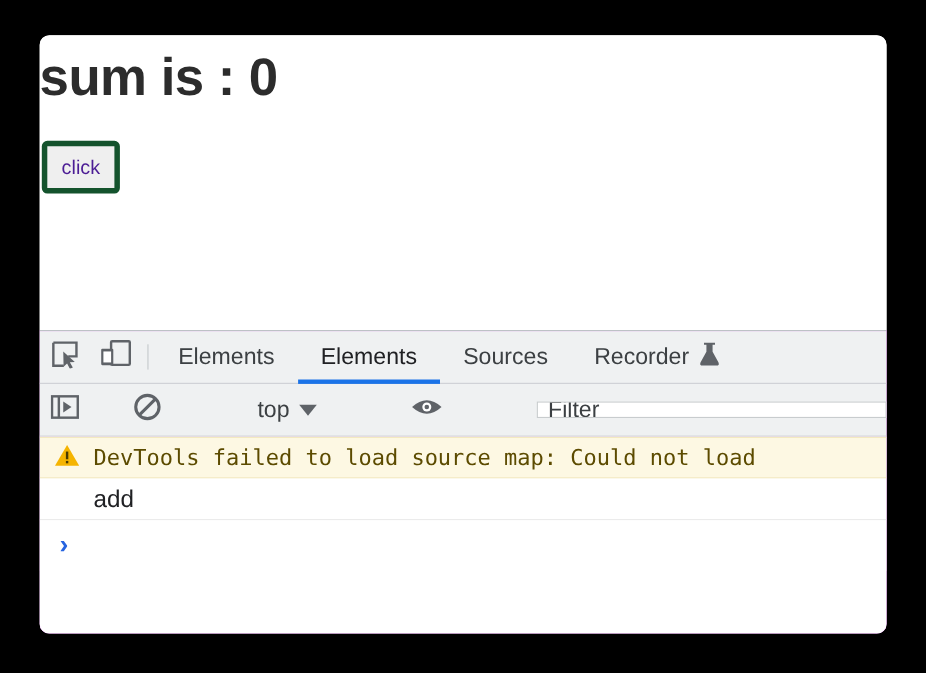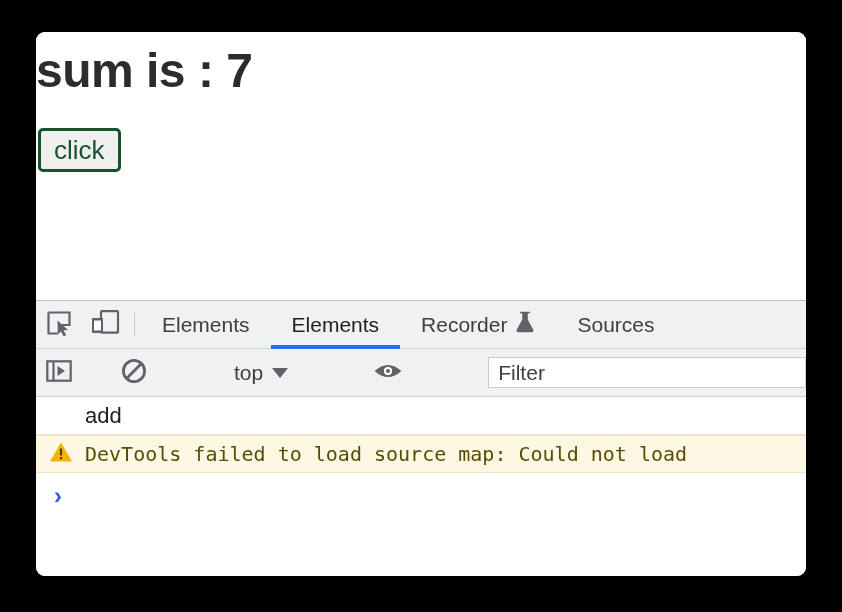--- a/index.html
+++ b/index.html
@@ -46,26 +46,26 @@
     font-weight: bold;
     color: #2c2c2c;
     letter-spacing: -0.5px;
     white-space: nowrap;
   }
   #click-button {
     position: absolute;
     left: 2px;
     top: 96px;
     font-family: "Liberation Sans", sans-serif;
-    font-size: 26px;
+    font-size: 18px;
     line-height: 22px;
     padding: 8px 13px;
-    color: #14532d;
+    color: #4c1d95;
     background: #efefef;
-    border: 3px solid #14532d;
+    border: 5px solid #14532d;
     border-radius: 5px;
     cursor: pointer;
   }
 
   
   #devtools {
     flex: 1 1 auto;
     display: flex;
     flex-direction: column;
     background: #d946ef;
@@ -141,21 +141,21 @@
     white-space: nowrap;
   }
   .caret-down {
     width: 0; height: 0;
     border-left: 8px solid transparent;
     border-right: 8px solid transparent;
     border-top: 10px solid #5f6368;
   }
   #filter-input {
     flex: 1 1 auto;
-    height: 31px;
+    height: 15px;
     margin-left: 6px;
     margin-right: 0;
     background: #ffffff;
     border: 1px solid #c8ccce;
     font-family: "Liberation Sans", sans-serif;
     font-size: 21px;
     color: #3c4043;
     padding: 0 9px;
     box-sizing: border-box;
     min-width: 0;
@@ -207,21 +207,21 @@
     margin-right: 10px;
   }
   .prompt-caret-area { flex: 1 1 auto; height: 24px; }
 </style>
 </head>
 <body>
 
 <div id="browser-panel">
 
   <div id="page-viewport">
-    <h1 id="page-heading">sum is : 7</h1>
+    <h1 id="page-heading">sum is : 0</h1>
     <button id="click-button">click</button>
   </div>
 
   <div id="devtools">
 
     <div id="devtools-tabbar">
 
       <div class="tool-icon-btn">
         <span>
           <svg width="26" height="26" viewBox="0 0 26 26">
@@ -245,30 +245,30 @@
 
       <div class="dt-tab">
         <span>Elements</span>
       </div>
 
       <div class="dt-tab active">
         <span>Elements</span>
       </div>
 
       <div class="dt-tab">
+        <span>Sources</span>
+      </div>
+
+      <div class="dt-tab">
         <span>Recorder</span>
         <span>
           <svg width="20" height="22" viewBox="0 0 20 22">
             <path d="M5 1.5 H15 M8 1.5 V9 L2.5 19 Q1.8 20.5 3.4 20.5 H16.6 Q18.2 20.5 17.5 19 L12 9 V1.5" fill="#5f6368" stroke="#5f6368" stroke-width="1.6" stroke-linejoin="round"></path>
           </svg>
         </span>
-      </div>
-
-      <div class="dt-tab">
-        <span>Sources</span>
       </div>
     </div>
 
     <div id="console-toolbar">
 
       <div class="tool-icon-btn">
         <span>
           <svg width="26" height="26" viewBox="0 0 26 26">
             <rect x="1.3" y="3.3" width="23.4" height="19.4" fill="none" stroke="#5f6368" stroke-width="2.2"></rect>
             <line x1="7.5" y1="3.3" x2="7.5" y2="22.7" stroke="#5f6368" stroke-width="2.2"></line>
@@ -305,35 +305,35 @@
         </span>
       </div>
 
       <div class="vsep"></div>
 
       <input id="filter-input" type="text" placeholder="Filter" style="">
     </div>
 
     <div id="console-messages">
 
-      <div class="console-row log">
-        <span>add</span>
-      </div>
-
       <div class="console-row warning">
         <span>
           <svg width="24" height="22" viewBox="0 0 24 22">
             <path d="M12 1.5 L23 20.5 H1 Z" fill="#f5b400"></path>
             <rect x="10.9" y="7.5" width="2.2" height="7" fill="#4a3a00"></rect>
             <rect x="10.9" y="16" width="2.2" height="2.2" fill="#4a3a00"></rect>
           </svg>
         </span>
         <span>DevTools failed to load source map: Could not load</span>
       </div>
 
+      <div class="console-row log">
+        <span>add</span>
+      </div>
+
       <div class="console-row prompt">
         <span class="prompt-chevron">›</span>
         <span class="prompt-caret-area"></span>
       </div>
 
     </div>
   </div>
 </div>
 
 </body></html>

